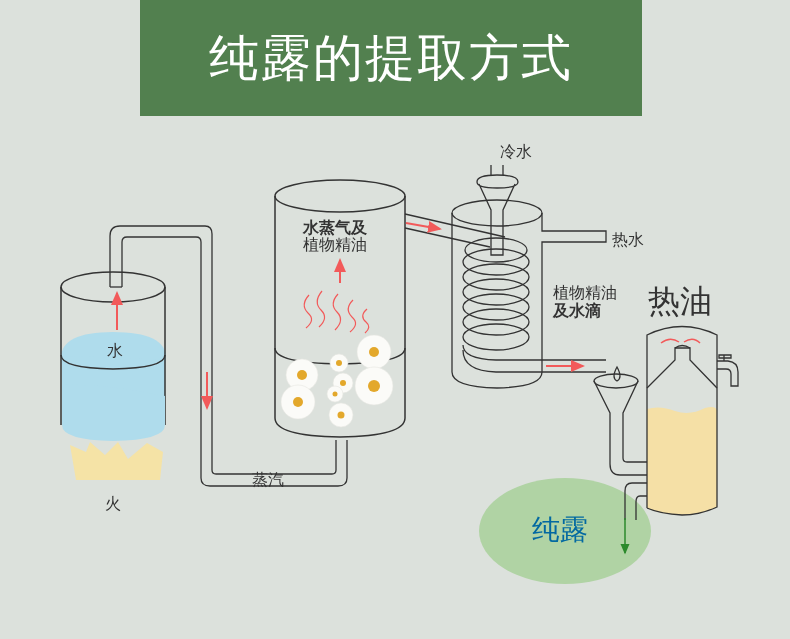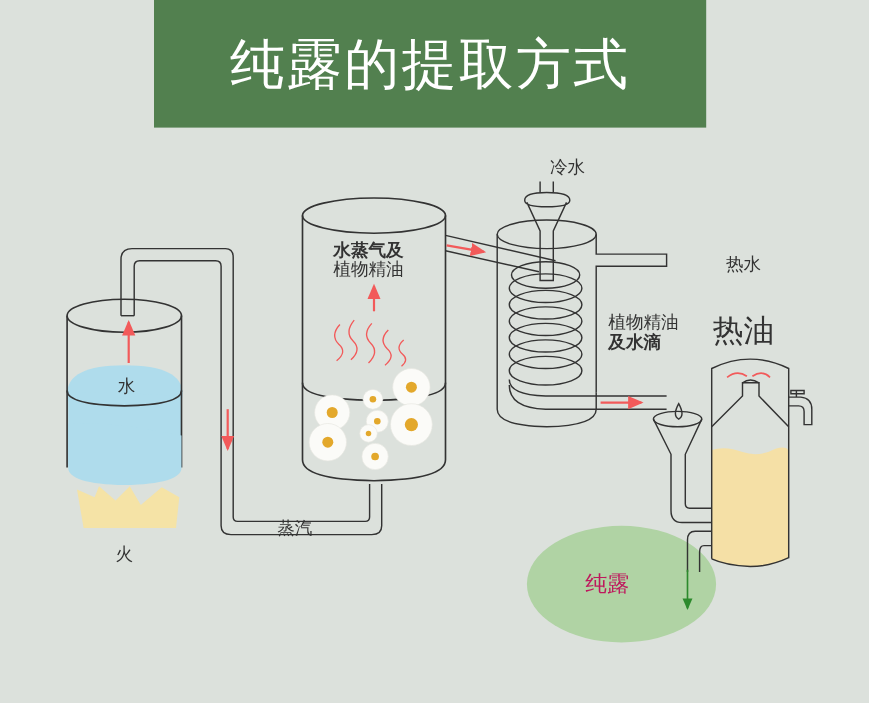--- a/index.html
+++ b/index.html
@@ -3,22 +3,22 @@
 <meta charset="utf-8">
 <style>
   html, body { margin:0; padding:0; }
   body { width:790px; height:639px; background:#dce1dc; position:relative; overflow:hidden;
          font-family:"DejaVu Sans", sans-serif; }
   .title-banner { position:absolute; left:140px; top:0; width:502px; height:116px; background:#52804f;
                   display:flex; align-items:center; justify-content:center; }
   .title-text { color:#fff; font-size:50px; letter-spacing:2px; }
   svg.diagram { position:absolute; left:0; top:0; }
   .lbl { position:absolute; color:#333; font-size:16px; line-height:18px; white-space:nowrap; }
-  .lbl-big { font-size:28px; line-height:30px; }
-  .lbl-green { color:#be185d; font-size:20px; line-height:30px; }
+  .lbl-big { font-size:32px; line-height:30px; }
+  .lbl-green { color:#0369a1; font-size:28px; line-height:30px; }
 </style>
 </head>
 <body>
 
 <div class="title-banner">
   <span class="title-text">纯露的提取方式</span>
 </div>
 
 <svg class="diagram" width="790" height="639" viewBox="0 0 790 639">
   <defs>
@@ -136,17 +136,17 @@
     <path d="M684,342 Q693,336 700,343"></path>
   </g>
 </svg>
 
 <div class="lbl" style="left:107px;top:342px;">水</div>
 <div class="lbl" style="left:105px;top:495px;">火</div>
 <div class="lbl" style="left:252px;top:471px;">蒸汽</div>
 <div class="lbl" style="left:303px;top:219px;font-weight:bold;">水蒸气及</div>
 <div class="lbl" style="left:303px;top:236px;">植物精油</div>
 <div class="lbl" style="left:481px;top:143px;margin-left:19px;">冷水</div>
-<div class="lbl" style="left:612px;top:231px;margin-left:48px;">热水</div>
+<div class="lbl" style="left:612px;top:231px;">热水</div>
 <div class="lbl" style="left:553px;top:284px;">植物精油</div>
 <div class="lbl" style="left:553px;top:302px;font-weight:bold;">及水滴</div>
 <div class="lbl lbl-big" style="left:648px;top:286px;">热油</div>
 <div class="lbl lbl-green" style="left:532px;top:515px;">纯露</div>
 
 </body></html>

